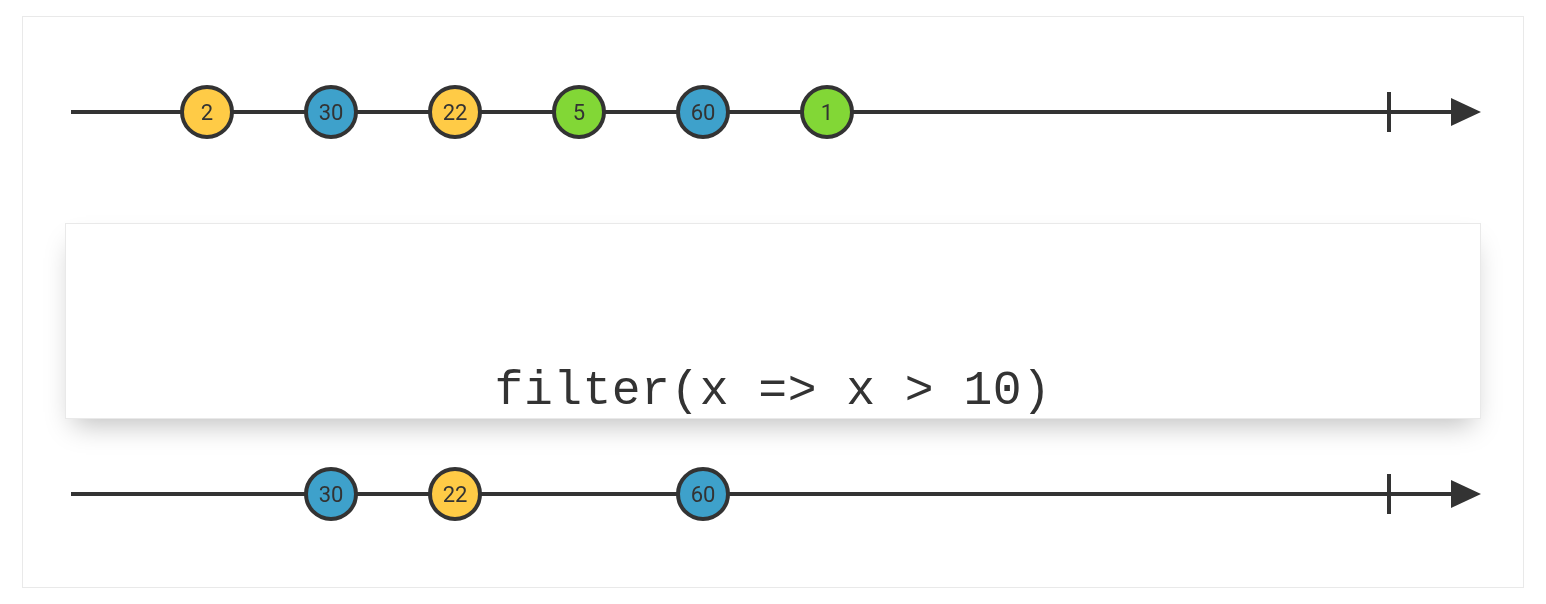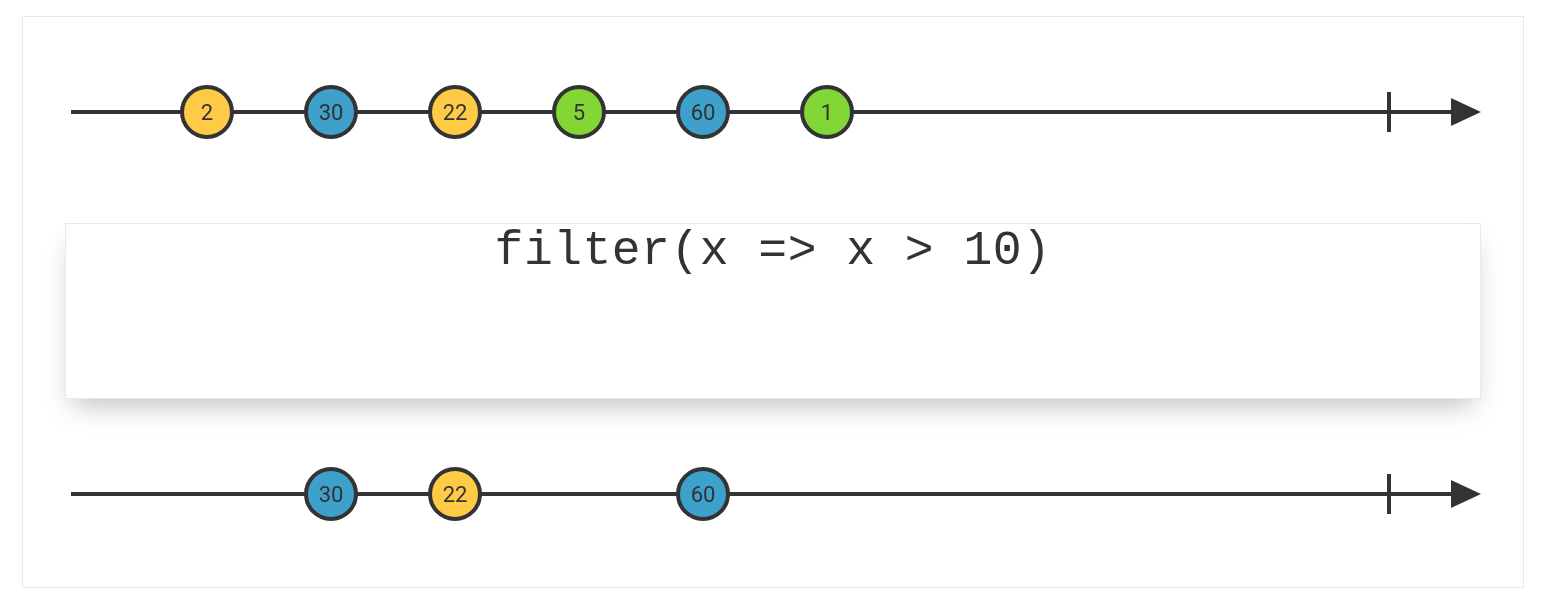--- a/index.html
+++ b/index.html
@@ -28,26 +28,26 @@
     position: absolute;
     left: 0;
     right: 0;
     height: 190px;
   }
   .op-box {
     position: absolute;
     left: 42px;
     right: 42px;
     top: 206px;
-    height: 176px;
+    height: 196px;
     background: #fff;
     border: 1px solid #e9e9e9;
     box-shadow: 0 14px 26px -8px rgba(0,0,0,0.25);
     display: flex;
-    align-items: flex-start;
+    align-items: flex-end;
     justify-content: center;
     box-sizing: border-box;
   }
   .op-text {
     font-family: "Menlo", "Consolas", "Courier New", monospace;
     font-size: 48px;
     color: #333;
     letter-spacing: 0.5px;
     white-space: pre;
   }

